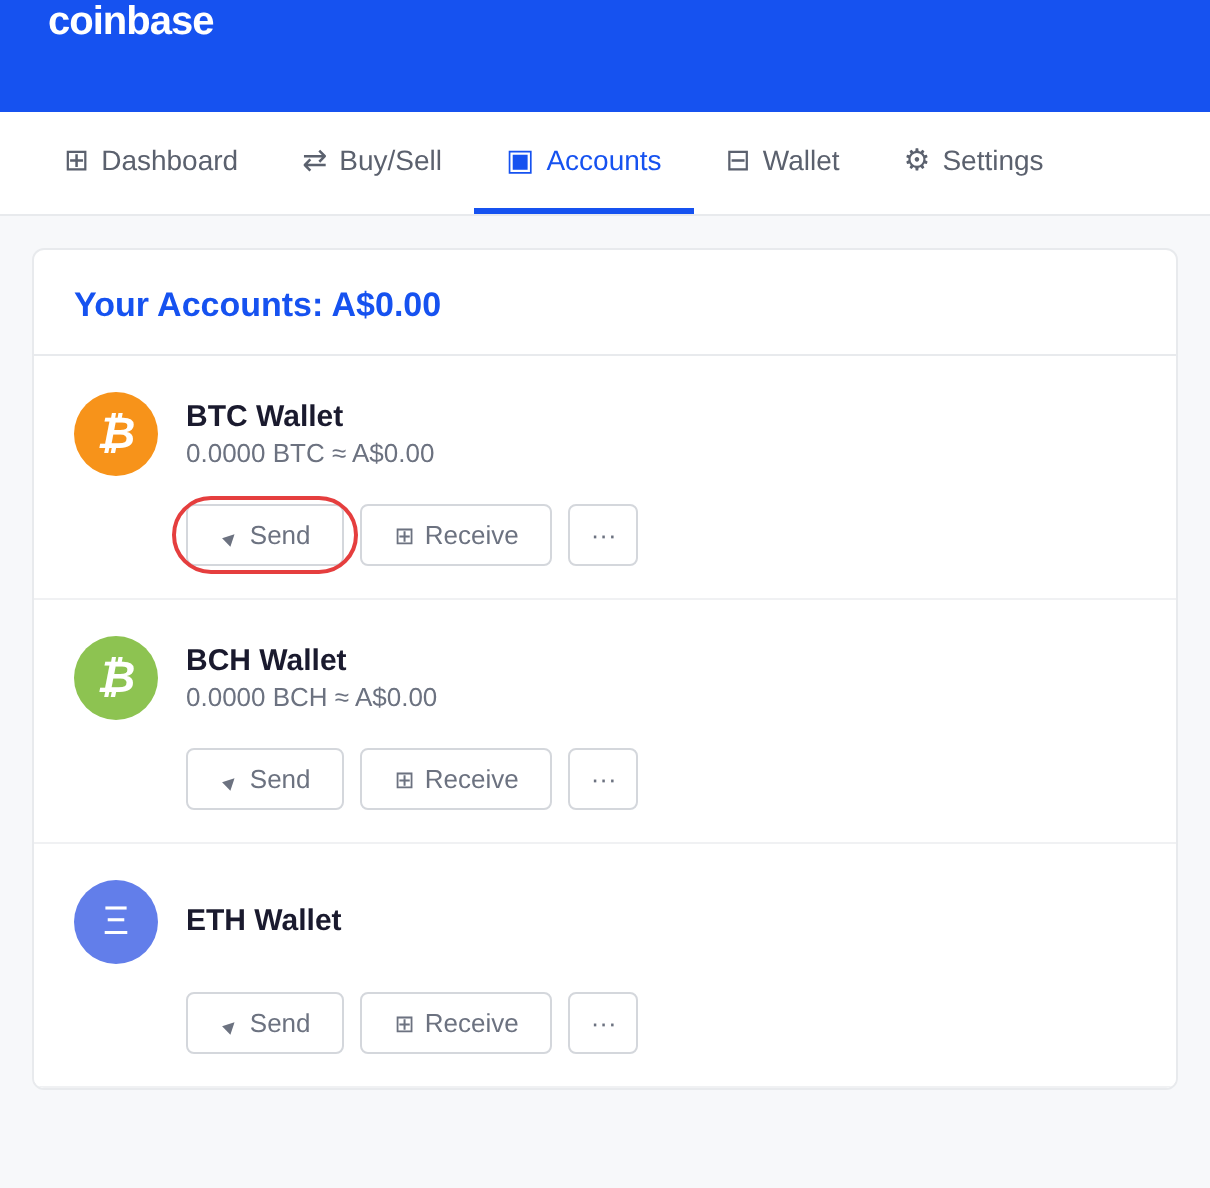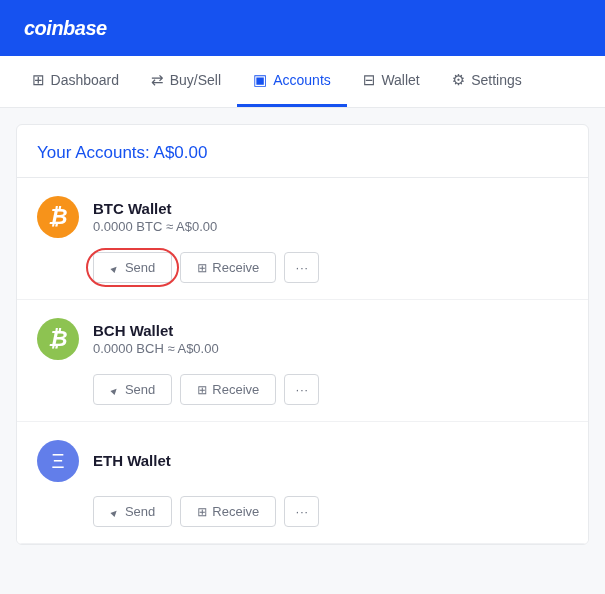--- a/index.html
+++ b/index.html
@@ -4,22 +4,20 @@
   <style>
     * { box-sizing: border-box; margin: 0; padding: 0; }
     body { font-family: -apple-system, BlinkMacSystemFont, 'Segoe UI', Helvetica, Arial, sans-serif; background: #f7f8fa; width: 605px; }
 
     
     .header {
       background: #1652f0;
       padding: 0 24px;
       height: 56px;
       display: flex;
-      align-items: center;
-      font-style: italic;
     }
     .header-logo {
       color: white;
       font-size: 20px;
       font-weight: 700;
       letter-spacing: -0.5px;
     }
 
     
     .nav {
@@ -60,21 +58,21 @@
       background: white;
       border: 1px solid #e8eaed;
       border-radius: 6px;
       overflow: hidden;
     }
     .accounts-header {
       padding: 18px 20px 14px;
       border-bottom: 1px solid #e8eaed;
       color: #1652f0;
       font-size: 17px;
-      font-weight: 400;
+      font-weight: 700;
     }
 
     
     .wallet-row {
       padding: 18px 20px 16px;
       border-bottom: 1px solid #f0f1f3;
       background: white;
     }
     .wallet-info {
       display: flex;

